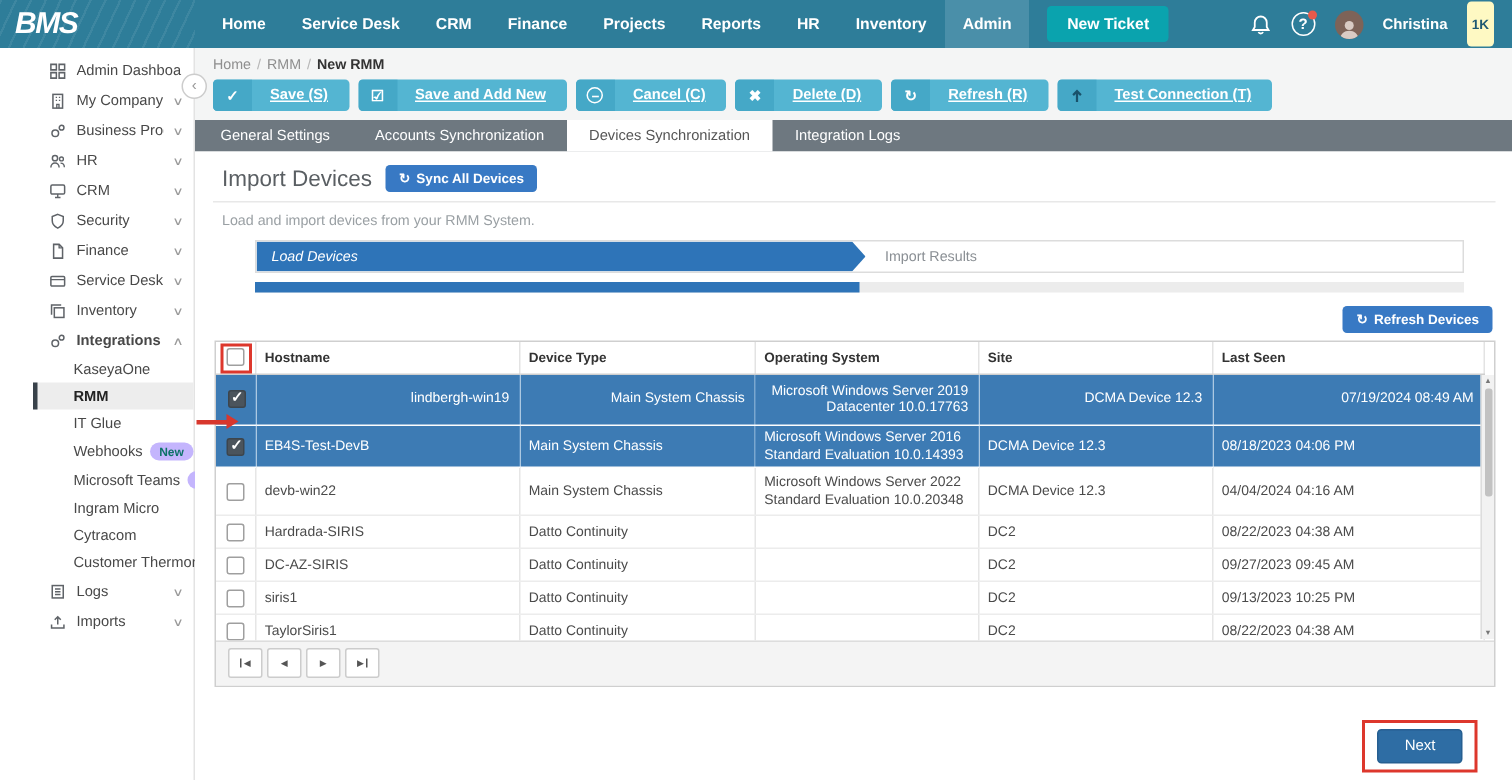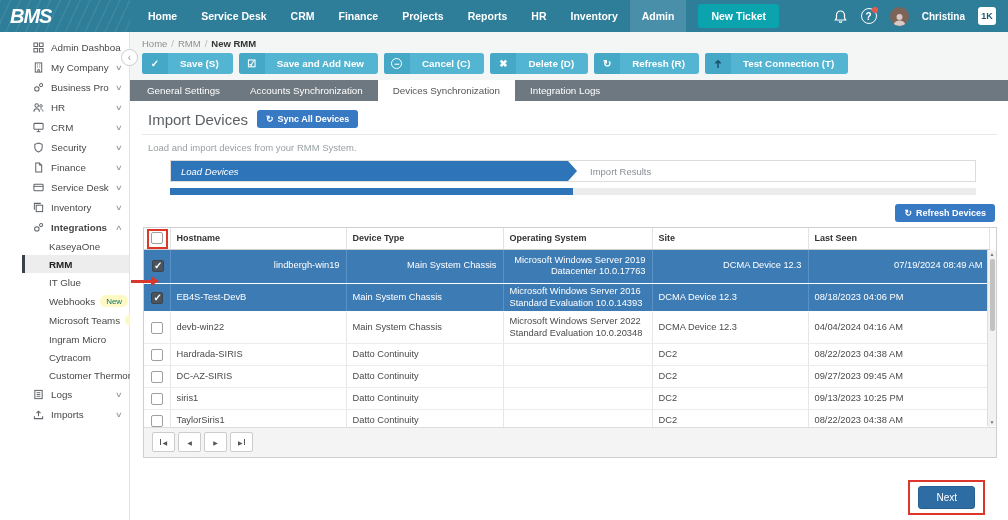--- a/index.html
+++ b/index.html
@@ -17,43 +17,43 @@
   }
   .topnav { display:flex; align-items:center; height:100%; margin-left:6px; }
   .nav-item { padding:0 12px; font-size:10.5px; font-weight:bold; height:100%; display:flex; align-items:center; cursor:pointer; white-space:nowrap; }
   .nav-item.active { background:#4a8fa9; }
   .new-ticket { background:#0aa3ae; border-radius:3px; padding:6px 13px; font-size:10.5px; font-weight:bold; margin-left:12px; cursor:pointer; white-space:nowrap; }
   .top-right { margin-left:auto; display:flex; align-items:center; gap:13px; padding-right:12px; }
   .help-wrap { position:relative; width:16px; height:16px; border:1.4px solid #fff; border-radius:50%; display:flex; align-items:center; justify-content:center; font-size:10px; font-weight:bold; }
   .help-dot { position:absolute; right:-2px; top:-2px; width:6px; height:6px; background:#e8594a; border-radius:50%; }
   .avatar { width:19px; height:19px; border-radius:50%; background:#7d6358; overflow:hidden; display:flex; align-items:flex-end; justify-content:center; }
   .user-name { font-size:10px; font-weight:bold; }
-  .k1-box { width:18px; height:18px; background:#ffffff; border-radius:3px; color:#1d5872; font-size:9px; font-weight:bold; display:flex; align-items:center; justify-content:center; }
+  .k1-box { width:18px; height:30px; background:#fef9c3; border-radius:3px; color:#1d5872; font-size:9px; font-weight:bold; display:flex; align-items:center; justify-content:center; }
   
   .shell { display:flex; height:488px; }
   
   .sidebar { width:130px; background:#fff; border-right:1px solid #e3e3e3; font-size:9.8px; color:#484848; padding-top:5px; flex-shrink:0;padding-left:22px; }
   .side-item { display:flex; align-items:center; gap:7px; padding:4px 8px 4px 10px; cursor:pointer; }
   .side-item .ico { width:12px; height:12px; display:flex; align-items:center; justify-content:center; flex-shrink:0; }
   .side-item .lbl { flex:1; white-space:nowrap; overflow:hidden; }
   .side-item .lbl.bold { font-weight:bold; }
   .chev { color:#9a9a9a; font-size:7.5px; transform:scaleX(1.4); }
   .sub-item { display:flex; align-items:center; gap:5px; padding:3.6px 8px 3.6px 27px; cursor:pointer; white-space:nowrap; }
   .sub-item.active { background:#ededed; border-left:3px solid #39424a; padding-left:24px; font-weight:bold; color:#222; }
-  .badge-new { background:#fef9c3; color:#0d7268; font-size:8px; padding:1.5px 6px; border-radius:8px; font-weight:normal; }
+  .badge-new { background:#c4b5fd; color:#0d7268; font-size:8px; padding:1.5px 6px; border-radius:8px; font-weight:bold; }
   
   .main { flex:1; background:#f4f5f5; display:flex; flex-direction:column; position:relative; }
   .collapse-btn { position:absolute; left:-9px; top:17px; width:17px; height:17px; border-radius:50%; background:#fff; border:1px solid #ccc; color:#999; font-size:10px; display:flex; align-items:center; justify-content:center; z-index:6; cursor:pointer; }
   .crumb-row { padding:6px 0 1px 12px; font-size:9.5px; color:#8e8e8e; }
   .crumb-row .sep { margin:0 4px; color:#b5b5b5; }
   .crumb-cur { color:#333; font-weight:bold; }
   .toolbar-row { display:flex; gap:6px; padding:3px 0 6px 12px; }
   .tbtn { display:flex; align-items:stretch; background:#54b5d2; color:#fff; border-radius:3px; overflow:hidden; font-size:9.8px; font-weight:bold; height:21px; cursor:pointer; }
   .tbtn-ico { background:#45a8c7; width:26px; display:flex; align-items:center; justify-content:center; font-size:10px; }
-  .tbtn-lbl { padding:0 14px 0 12px; display:flex; align-items:center; }
+  .tbtn-lbl { padding:0 14px 0 12px; display:flex; align-items:center;text-decoration:underline; }
   
   .tabs-bar { background:#6e7880; display:flex; height:21px; padding-left:2px; }
   .tab { color:#fff; font-size:9.8px; display:flex; align-items:center; padding:0 15px; cursor:pointer; }
   .tab.active { background:#fff; color:#555; }
   
   .content { background:#fff; flex:1; padding:0 12px; position:relative; }
   .import-head { display:flex; align-items:center; gap:9px; padding:9px 0 6px 6px; border-bottom:1px solid #e8e8e8; }
   .import-title { font-size:15px; color:#5a5f63; }
   .btn-blue { background:#3879c4; color:#fff; font-size:9px; font-weight:bold; border-radius:3px; padding:4px 9px; display:inline-flex; gap:4px; align-items:center; cursor:pointer; border:none; }
   .desc { font-size:9.5px; color:#9aa0a4; padding:7px 0 0 6px; }

